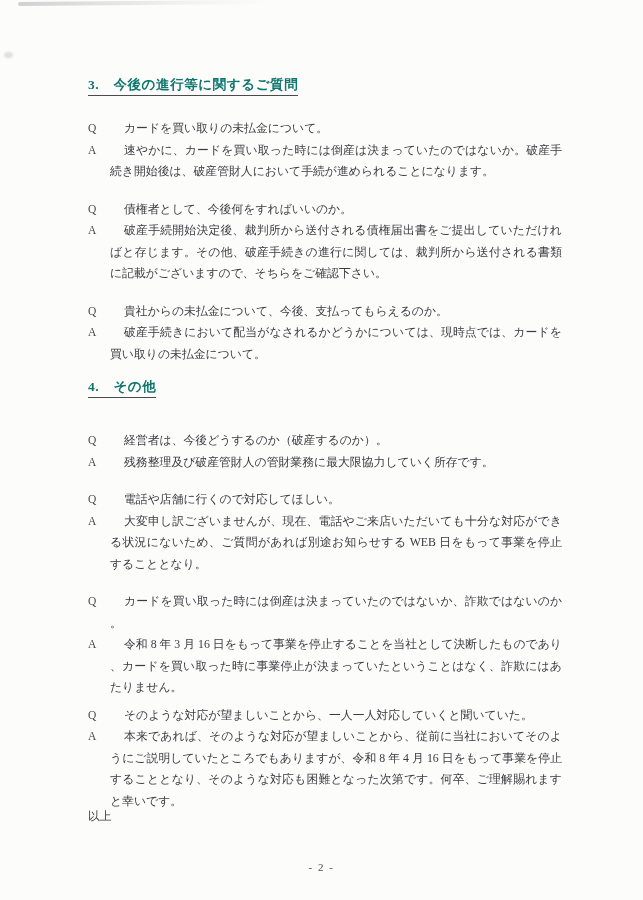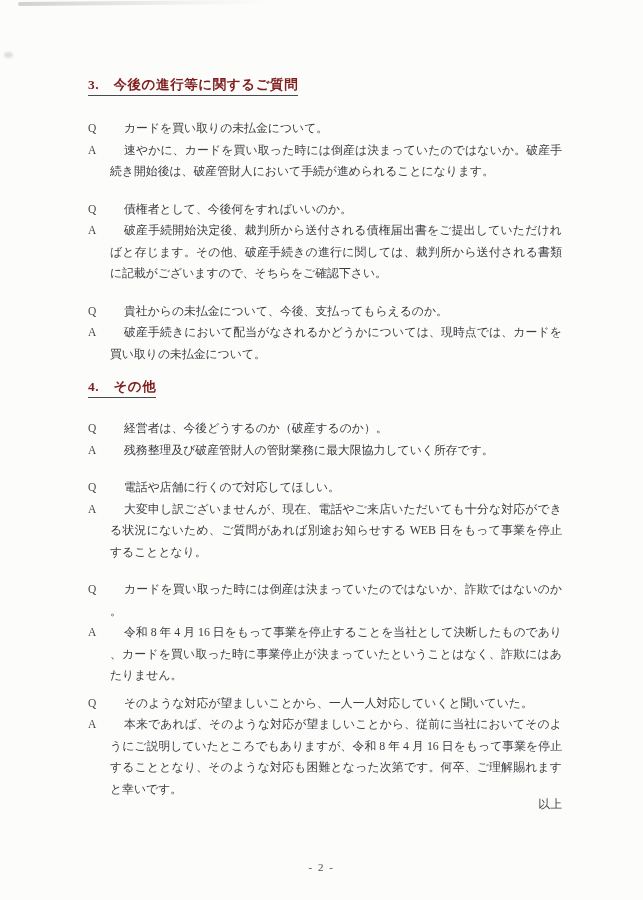--- a/index.html
+++ b/index.html
@@ -38,28 +38,28 @@
     filter: blur(1px);
   }
   .content {
     position: absolute;
     top: 76px;
     left: 88px;
     right: 81px;
   }
   .sec-heading-wrap { line-height: 0; }
   .sec3-wrap { margin: 0 0 22px 0; }
-  .sec4-wrap { margin: 13px 0 20px 0; }
+  .sec4-wrap { margin: 13px 0 32px 0; }
   .sec-heading {
     display: inline-block;
     font-size: 13.5px;
     line-height: 17px;
     font-weight: bold;
     letter-spacing: 0.6px;
-    color: #7f1d1d;
+    color: #0f766e;
     border-bottom: 1.4px solid #4a4a50;
     padding-bottom: 2px;
   }
   .qa-block { margin-top: 16px; }
   .qa-block.tight { margin-top: 6px; }
   .qa-row {
     display: flex;
     font-size: 11.85px;
     line-height: 21.5px;
   }
@@ -72,21 +72,20 @@
     flex: 1;
     text-indent: 14px;
     text-align: justify;
     word-break: break-all;
     line-break: anywhere;
   }
   .closing-row {
     margin-top: -6px;
     font-size: 11.85px;
     line-height: 21.5px;
-    text-align: right;
   }
   .page-footer {
     position: absolute;
     top: 859px;
     left: 0;
     width: 100%;
     text-align: center;
     font-size: 11px;
     line-height: 16px;
     letter-spacing: 1.5px;
@@ -165,21 +164,21 @@
       </div>
     </div>
 
     <div class="qa-block">
       <div class="qa-row">
         <div class="qa-label">Q</div>
         <div class="qa-text">カードを買い取った時には倒産は決まっていたのではないか、詐欺ではないのか。</div>
       </div>
       <div class="qa-row">
         <div class="qa-label">A</div>
-        <div class="qa-text">令和 8 年 4 月 16 日をもって事業を停止することを当社として決断したものであり、カードを買い取った時に事業停止が決まっていたということはなく、詐欺にはあたりません。</div>
+        <div class="qa-text">令和 8 年 3 月 16 日をもって事業を停止することを当社として決断したものであり、カードを買い取った時に事業停止が決まっていたということはなく、詐欺にはあたりません。</div>
       </div>
     </div>
 
     <div class="qa-block tight">
       <div class="qa-row">
         <div class="qa-label">Q</div>
         <div class="qa-text">そのような対応が望ましいことから、一人一人対応していくと聞いていた。</div>
       </div>
       <div class="qa-row">
         <div class="qa-label">A</div>

